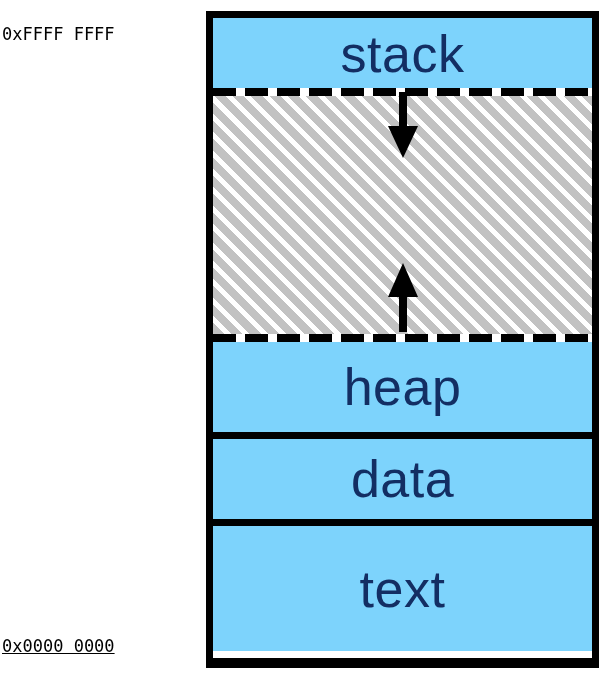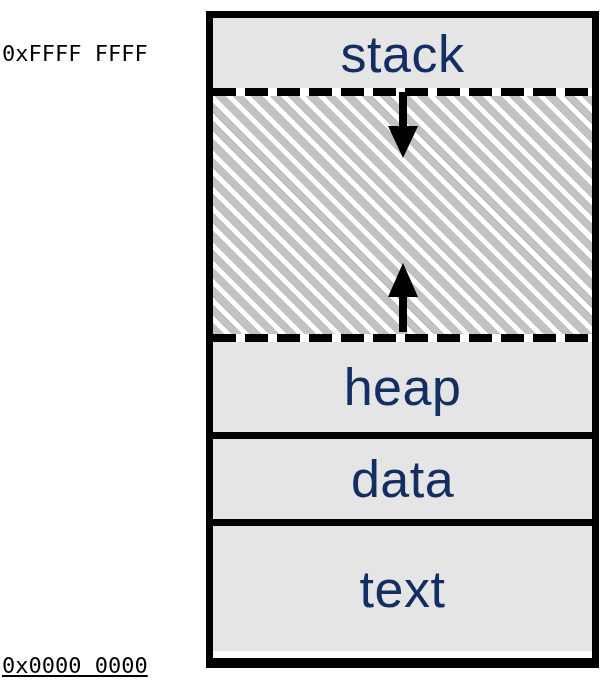--- a/index.html
+++ b/index.html
@@ -20,26 +20,25 @@
     left: 0;
     top: 0;
     width: 608px;
     height: 680px;
   }
 
   
   .addr-label {
     position: absolute;
     font-family: "DejaVu Sans Mono", monospace;
-    font-size: 22px;
+    font-size: 17px;
     letter-spacing: 0px;
     color: #000000;
     white-space: pre;
     line-height: 1;
-    margin-top: 17px;
   }
   #addr-top   { left: 2px;  top: 26px; }
   #addr-bottom{ left: 2px;  top: 638px; text-decoration: underline; }
 
   
   #memory-column {
     position: absolute;
     left: 206px;
     top: 11px;
     width: 393px;
@@ -49,21 +48,21 @@
     border-right: 7px solid #000000;
     border-top: 7px solid #000000;
     border-bottom: 10px solid #000000;
     background: #ffffff;
   }
 
   .seg {
     position: relative;
     box-sizing: border-box;
     width: 100%;
-    background: #e5e5e5;
+    background: #7dd3fc;
   }
 
   .seg-label {
     position: absolute;
     left: 0;
     right: 0;
     top: 50%;
     transform: translateY(-50%);
     text-align: center;
     color: #132E63;

